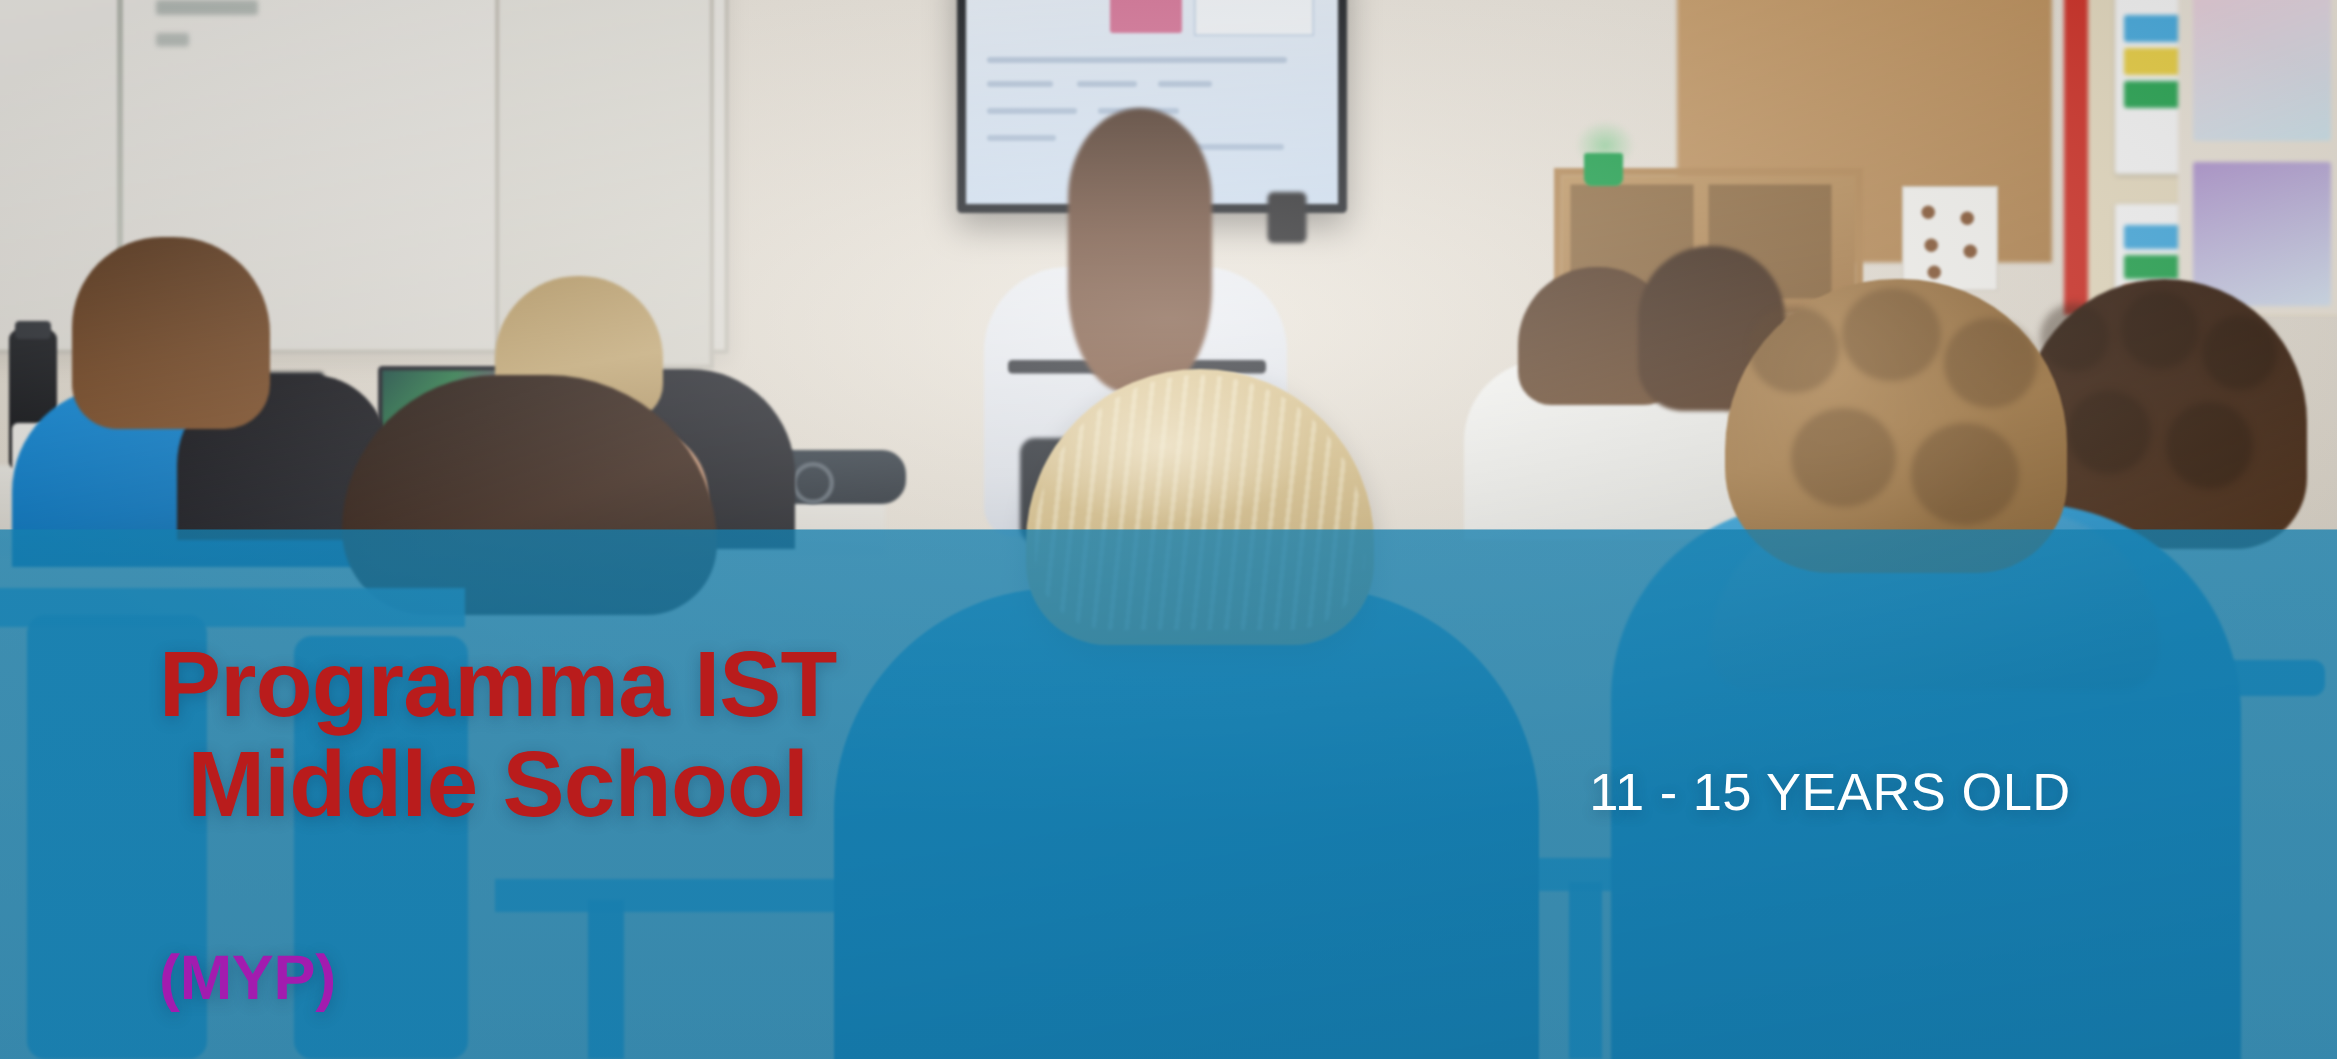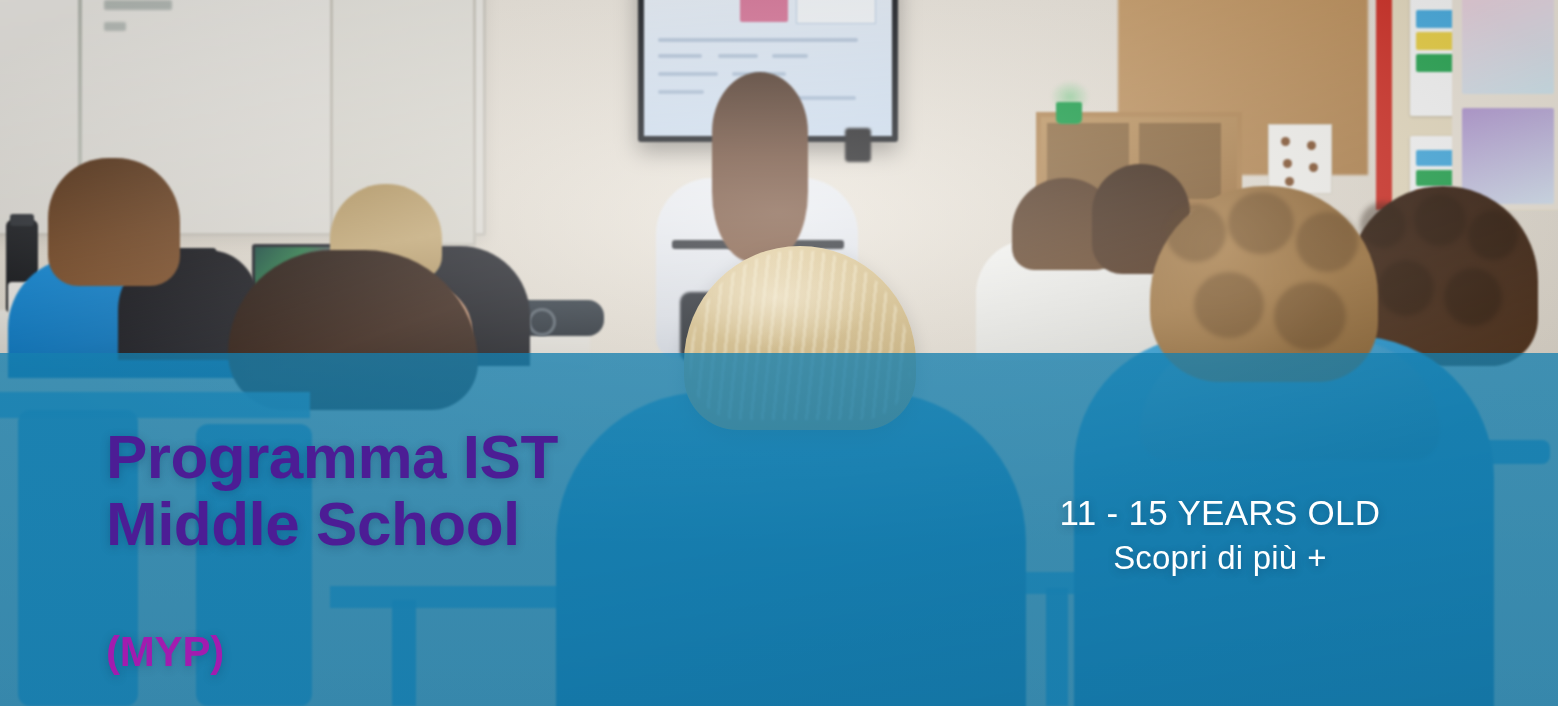--- a/index.html
+++ b/index.html
@@ -292,28 +292,29 @@
     mix-blend-mode:normal;
   }
   .overlay-tint{
     position:absolute;left:0;right:0;top:353px;bottom:0;
     background:linear-gradient(180deg,rgba(16,118,166,.18),rgba(16,110,158,.30));
   }
 
   .headline{
     position:absolute;
     left:106px;top:424px;
-    color:#4c1d95;
+    color:#b91c1c;
     font-size:62px;
     font-weight:bold;
     line-height:1.08;
     letter-spacing:-.5px;
     text-shadow:0 2px 10px rgba(0,40,70,.28);
     white-space:pre-line;
     margin:0;
+    text-align:center;
   }
   .subline{
     position:absolute;
     left:106px;top:628px;
     color:#a21caf;
     font-size:42px;
     font-weight:bold;
     letter-spacing:-.2px;
     text-shadow:0 2px 10px rgba(0,40,70,.28);
     margin:0;
@@ -325,21 +326,21 @@
     width:400px;
     text-align:center;
   }
   .age-line{
     color:#ffffff;
     font-size:35px;
     font-weight:normal;
     letter-spacing:.3px;
     line-height:1.18;
     text-shadow:0 2px 9px rgba(0,40,70,.30);
-    margin:0;
+    margin:16px;
   }
   .cta{
     display:inline-block;
     margin-top:6px;
     color:#ffffff;
     font-size:33px;
     font-weight:normal;
     letter-spacing:.2px;
     text-shadow:0 2px 9px rgba(0,40,70,.30);
     cursor:pointer;
@@ -489,18 +490,15 @@
   <div class="overlay"></div>
   <div class="overlay-tint"></div>
 
   <h1 class="headline">Programma IST
 Middle School</h1>
 
   <div class="subline">(MYP)</div>
 
   <div class="agebox">
     <div class="age-line">11 - 15 YEARS OLD</div>
-    <a class="cta">
-      <span>Scopri di più</span><span class="plus">+</span>
-    </a>
   </div>
 
 </div>
 
 </body></html>

